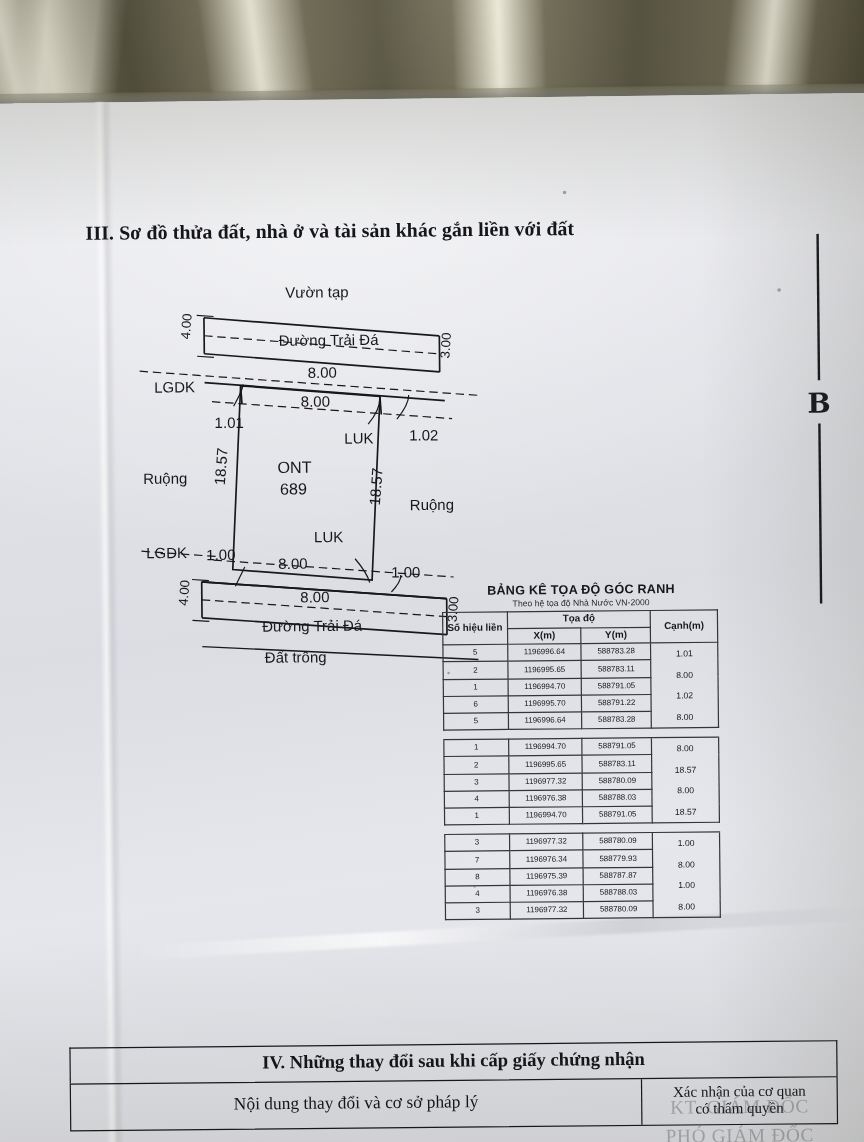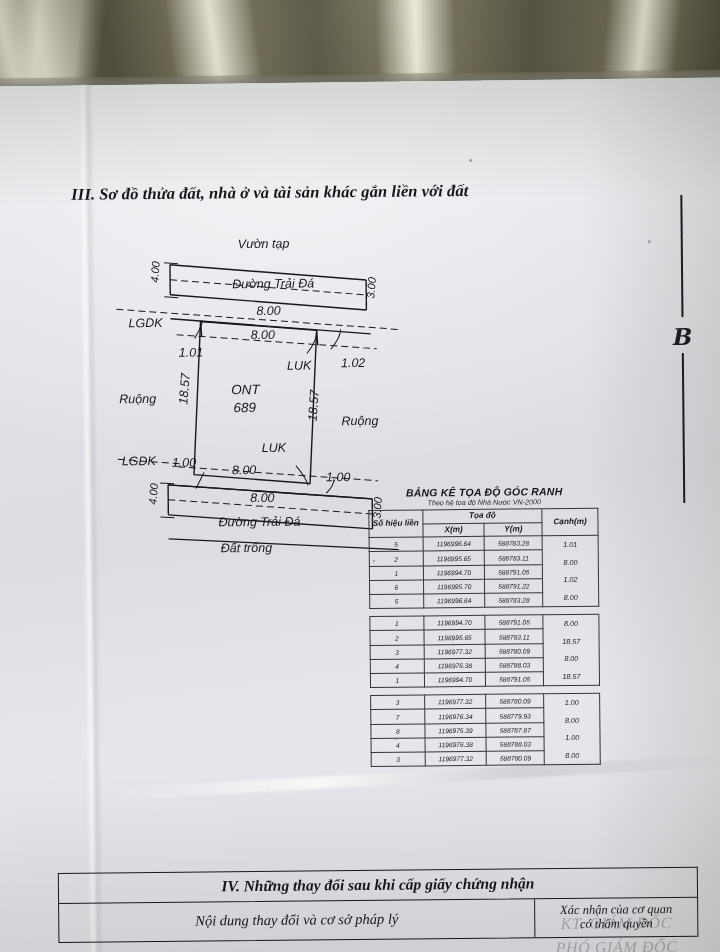--- a/index.html
+++ b/index.html
@@ -1,20 +1,19 @@
 <!DOCTYPE html>
 <html><head>
 <meta charset="utf-8">
 <style>
   html,body{margin:0;padding:0;background:#3a3a32;}
   *{box-sizing:border-box;}
   .page{
     position:relative;width:720px;height:952px;overflow:hidden;
     font-family:"Liberation Serif", serif;
-    font-style:italic;
   }
   
   .bg{
     position:absolute;inset:0;
     background:
       linear-gradient(96deg, rgba(250,246,228,0.00) 0%, rgba(250,246,228,0.00) 2%,
         rgba(252,248,230,0.85) 5%, rgba(252,248,230,0.88) 10%, rgba(120,114,88,0.0) 13%),
       #6d6950;
   }
   .streak{

